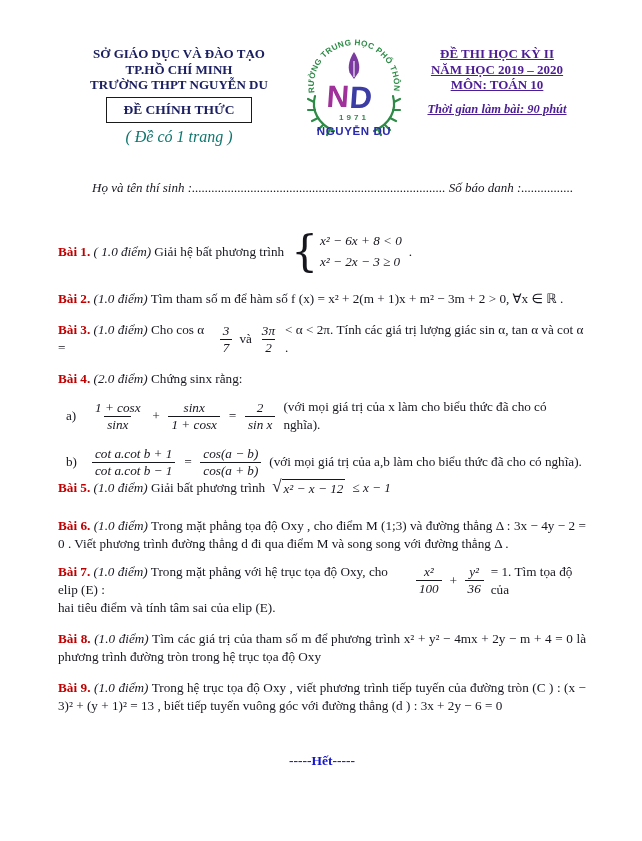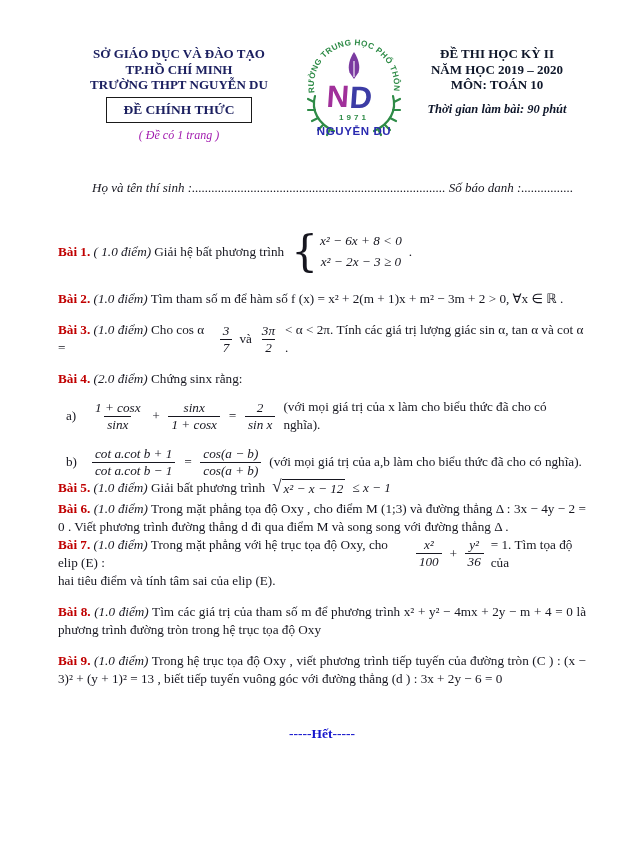--- a/index.html
+++ b/index.html
@@ -8,23 +8,23 @@
     font-family:"Liberation Serif",serif;color:#16161f;
   }
   .page{box-sizing:border-box;width:642px;height:841px;padding:46px 56px 0 58px;}
 
   
   .header{display:flex;align-items:flex-start;}
   .h-left{width:242px;text-align:center;color:#1c2060;flex:0 0 auto;}
   .h-line{font-weight:bold;font-size:13px;line-height:15.5px;white-space:nowrap;}
   .official-box{display:inline-block;border:1.6px solid #1a1a1a;padding:4px 16px;margin-top:4px;
     font-weight:bold;font-size:13.5px;color:#1c2060;}
-  .h-note{font-style:italic;font-size:12px;margin-top:5px;color:#a21caf;}
+  .h-note{font-style:italic;font-size:16px;margin-top:5px;color:#0f766e;}
   .logo-wrap{width:104px;flex:0 0 auto;margin:-10px 2px 0 2px;}
-  .h-right{flex:1;text-align:center;color:#0f172a;padding-top:0;}
+  .h-right{flex:1;text-align:center;color:#4c1d95;padding-top:0;text-decoration:underline;}
   .h-time{font-style:italic;font-weight:bold;font-size:12.5px;margin-top:9px;white-space:nowrap;}
 
   
   .student-line{margin-top:28px;font-style:italic;font-size:13px;padding-left:34px;
     white-space:nowrap;overflow:hidden;color:#16161f;}
 
   
   .problems{margin-top:34px;font-size:13.2px;line-height:18px;}
   .prob{margin:0;}
   .plabel{color:#c00000;font-weight:bold;}
@@ -32,37 +32,37 @@
   .just{text-align:justify;}
   .mrow{display:flex;align-items:center;gap:7px;flex-wrap:nowrap;}
   .math{font-style:italic;}
   .frac{display:inline-flex;flex-direction:column;align-items:center;font-style:italic;
     line-height:1.2;font-size:13.2px;}
   .frac .den{border-top:1.1px solid #16161f;}
   .frac .num,.frac .den{padding:0 3px;white-space:nowrap;text-align:center;}
   .system{display:inline-flex;align-items:center;}
   .brace{font-size:42px;font-weight:300;line-height:0.9;margin-right:2px;color:#16161f;
     font-family:"DejaVu Serif",serif;}
-  .syslines{display:inline-flex;flex-direction:column;gap:3px;font-style:italic;white-space:nowrap;align-items:center;}
+  .syslines{display:inline-flex;flex-direction:column;gap:3px;font-style:italic;white-space:nowrap;}
   .sqrt{display:inline-flex;align-items:flex-start;font-style:italic;}
   .sqrt .rad{font-size:17px;line-height:15px;font-style:normal;}
   .sqrt .radicand{border-top:1.1px solid #16161f;padding:0 2px;white-space:nowrap;}
   .subitem{display:flex;align-items:center;gap:8px;padding-left:8px;}
   .submarker{width:18px;flex:0 0 auto;}
   .note{}
 
   .sp-b1{margin-top:36px;}
   .sp-b2{margin-top:19px;}
   .sp-b3{margin-top:13px;}
   .sp-b4{margin-top:13px;}
   .sp-b4a{margin-top:10px;}
   .sp-b4b{margin-top:12px;}
   .sp-b5{}
-  .sp-b6{margin-top:2px;}
-  .sp-b7{}
+  .sp-b6{margin-top:19px;}
+  .sp-b7{margin-top:10px;}
   .sp-b8{margin-top:13px;}
   .sp-b9{margin-top:13px;}
 
   
   .footer{margin-top:38px;text-align:center;font-weight:bold;font-size:13.5px;color:#1515cc;}
 </style>
 </head>
 <body>
 
 <div class="page">

